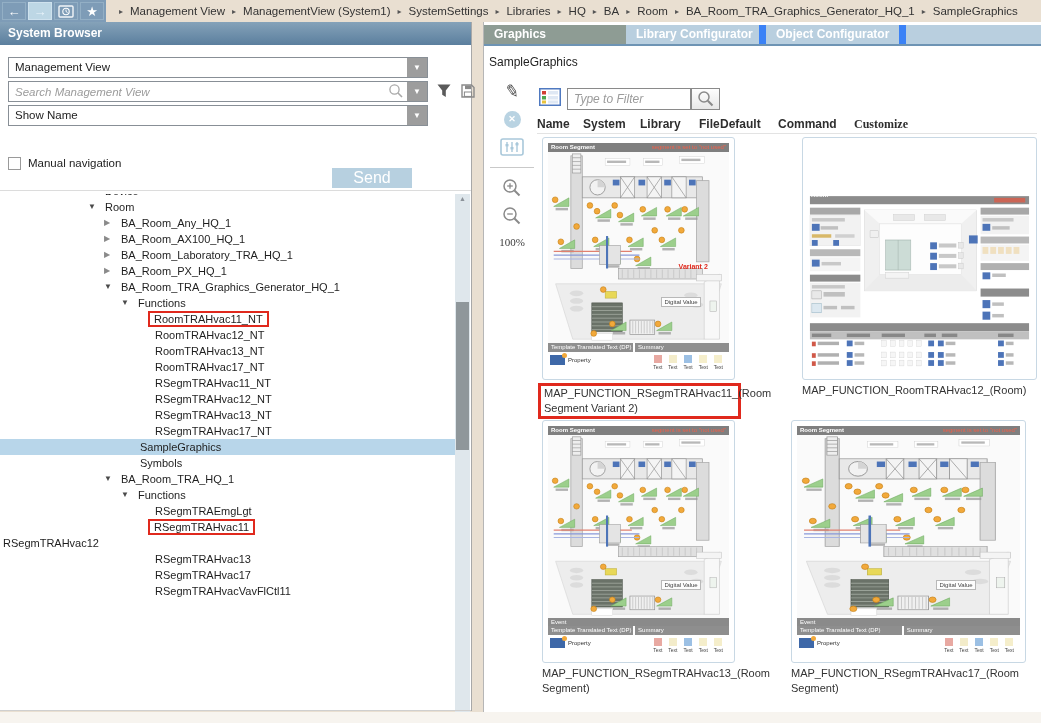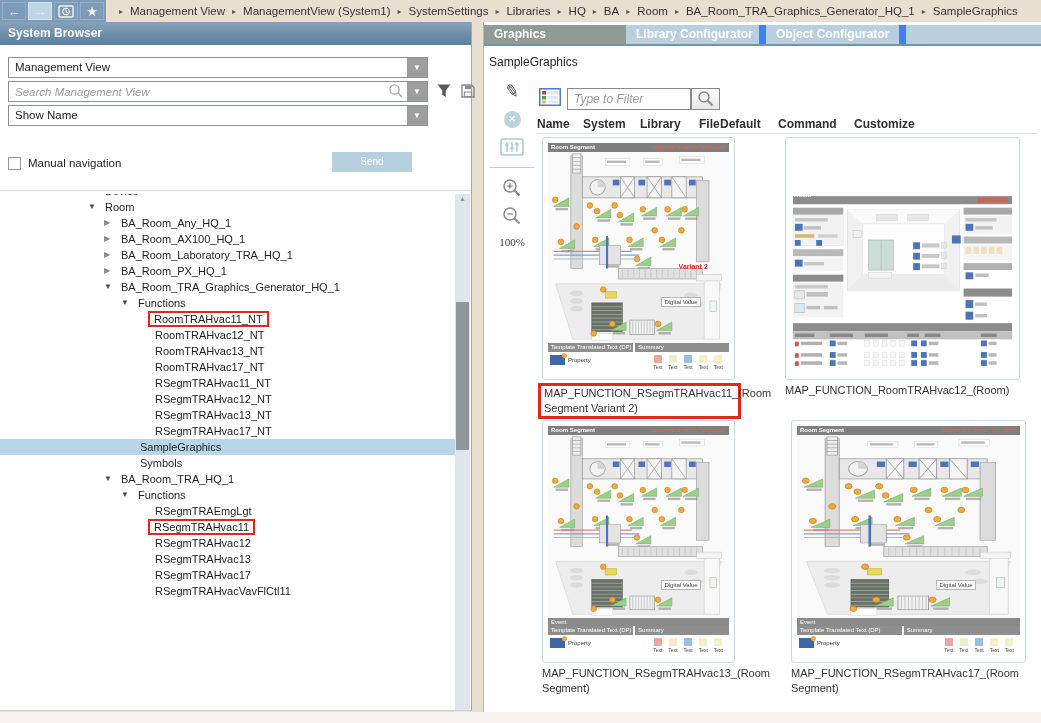--- a/index.html
+++ b/index.html
@@ -22,21 +22,21 @@
   .combo { position:absolute; left:8px; width:420px; height:21px; border:1px solid #888f96; background:#fff; font-size:11.5px; color:#222; }
   .combo .combo-text { position:absolute; left:6px; top:0; line-height:19px; }
   .drop-btn { position:absolute; right:0; top:0; width:20px; height:19px; background:#9d9d9d; color:#fff; font-size:8px; text-align:center; line-height:19px; }
   .searchwrap { position:absolute; left:8px; top:81px; width:420px; height:21px; }
   .searchwrap input { width:100%; height:21px; border:1px solid #888f96; padding:0 48px 0 6px; font-size:11.5px; font-family:"Liberation Sans",sans-serif; color:#333; }
   .searchwrap input::placeholder { font-style:italic; color:#9b9b9b; }
   .mini-mag { position:absolute; right:24px; top:2px; }
   .side-icons { position:absolute; top:83px; display:flex; gap:8px; left:436px; }
   .chkrow { position:absolute; left:8px; top:131px; width:456px; height:20px; font-size:11.5px; color:#222; display:flex; align-items:center; }
   .checkbox { width:13px; height:13px; border:1px solid #9a9a9a; background:#fff; margin-right:7px; }
-  .send-btn { position:absolute; left:332px; top:130px; width:80px; height:20px; background:#b7d0e0; color:#fff; font-size:10px; text-align:center; line-height:20px; }
+  .send-btn { position:absolute; left:332px; top:146px; width:80px; height:20px; background:#b7d0e0; color:#fff; font-size:16px; text-align:center; line-height:20px; }
   .lp-divider { position:absolute; left:0; top:168px; width:471px; height:1px; background:#dcdcdc; }
 
   
   .tree { position:absolute; left:0; top:172px; width:455px; height:538px; overflow:hidden; }
   .tree-row { height:16px; line-height:16px; font-size:11px; color:#1e1e1e; display:flex; align-items:center; white-space:nowrap; cursor:default; }
   .tree-row.clipped { margin-top:-11px; }
   .tree-row.selected { background:#b8d6ea; }
   .expander { display:inline-block; width:0; font-size:8px; color:#4a4a4a; }
   .exp-open .expander, .exp-closed .expander { width:14px; }
   .exp-open .expander::before { content:"▼"; }
@@ -64,21 +64,21 @@
   .zoomlvl { font-size:11px; color:#3c3c3c; text-align:center; margin-top:6px;font-family:Liberation Serif, serif; }
 
   
   .grid-icon { position:absolute; left:55px; top:66px; }
   .filter-input { position:absolute; left:83px; top:66px; width:124px; height:22px; border:1px solid #8a8a8a; padding:0 6px; font-size:12px; font-family:"Liberation Sans",sans-serif; color:#333; }
   .filter-input::placeholder { font-style:italic; color:#9b9b9b; }
   .filter-btn { position:absolute; left:207px; top:66px; width:29px; height:22px; border:1px solid #8a8a8a; background:linear-gradient(#fefefe,#e7e7e7); display:flex; align-items:center; justify-content:center; }
   .colheads { position:absolute; left:53px; top:92px; width:500px; height:20px; display:flex; border-bottom:1px solid #e3e3e3; }
   .col { font-size:12px; font-weight:bold; color:#2e2e2e; overflow:hidden; white-space:nowrap; line-height:20px; flex:0 0 auto; }
   .col:nth-of-type(1){width:46px;} .col:nth-of-type(2){width:57px;} .col:nth-of-type(3){width:59px;}
-  .col:nth-of-type(4){width:21px;} .col:nth-of-type(5){width:58px;} .col:nth-of-type(6){width:76px;} .col:nth-of-type(7){width:90px;}
+  .col:nth-of-type(4){width:21px;} .col:nth-of-type(5){width:58px;} .col:nth-of-type(6){width:76px;} .col:nth-of-type(7){width:90px;font-family:Liberation Serif, serif;}
 
   
   .card { position:absolute; }
   .thumb { position:relative; border:1px solid #c8d8e4; border-radius:3px; background:#fff; height:243px; padding:5px; display:flex; flex-direction:column; }
   .thumb-header { height:9px; background:#7f7f7f; display:flex; justify-content:space-between; align-items:center; padding:0 3px; flex:0 0 auto; }
   .thumb-header .hdr-label { color:#fff; font-size:6px; font-weight:bold; line-height:9px; }
   .thumb-header .alert { color:#f0604a; font-size:6px; line-height:9px; }
   .thumb-art { width:100%; flex:1 1 auto; min-height:0; }
   .event-bar { height:8px; background:#8a8a8a; color:#fff; font-size:6px; line-height:8px; padding-left:3px; flex:0 0 auto; }
   .thumb-footer { flex:0 0 auto; }
@@ -537,21 +537,21 @@
         <div class="tree-row" style="padding-left: 152px;">
           <span class="expander"></span>
           <span class="tree-label">RSegmTRAEmgLgt</span>
         </div>
 
         <div class="tree-row marked" style="padding-left: 152px;">
           <span class="expander"></span>
           <span class="tree-label">RSegmTRAHvac11</span>
         </div>
 
-        <div class="tree-row" style="padding-left: 152px;">
+        <div class="tree-row" style="">
           <span class="expander"></span>
           <span class="tree-label">RSegmTRAHvac12</span>
         </div>
 
         <div class="tree-row" style="padding-left: 152px;">
           <span class="expander"></span>
           <span class="tree-label">RSegmTRAHvac13</span>
         </div>
 
         <div class="tree-row" style="padding-left: 152px;">
@@ -691,21 +691,21 @@
                   <span class="ticon c5"></span>
                   <span>Text</span>
                 </span>
             </span>
           </div>
         </div>
       </div>
       <div class="caption redbox">MAP_FUNCTION_RSegmTRAHvac11_(Room Segment Variant 2)</div>
     </div>
 
-    <div class="card" style="left:301px; top:115px; width:235px">
+    <div class="card" style="left:318px; top:115px; width:235px">
       <div class="thumb">
         <svg class="thumb-art">
             <use href="#art-room"></use>
           </svg>
         <span class="room-label">Room</span>
       </div>
       <div class="caption wide">MAP_FUNCTION_RoomTRAHvac12_(Room)</div>
     </div>
 
     <div class="card" style="left:58px; top:398px; width:193px">

